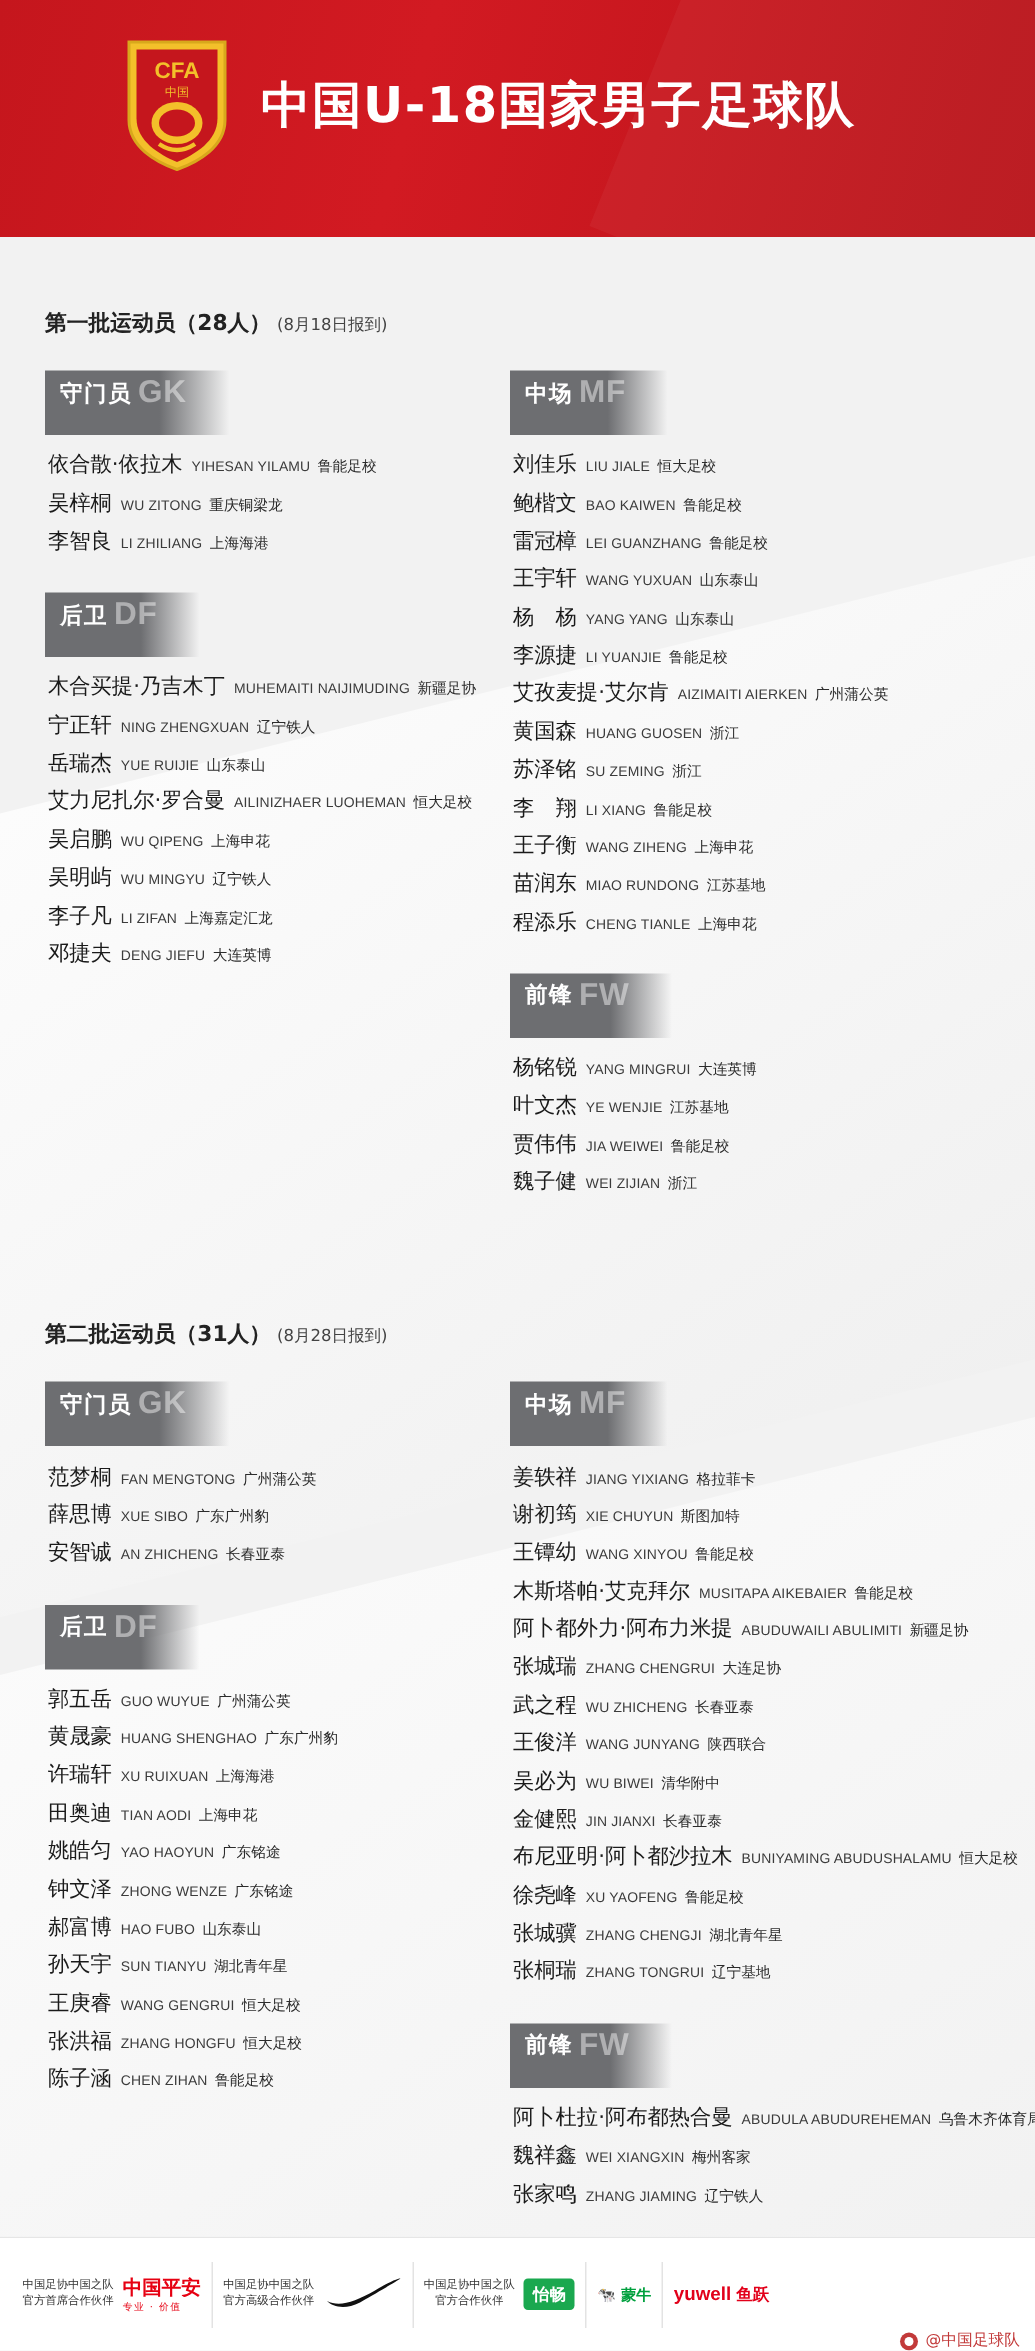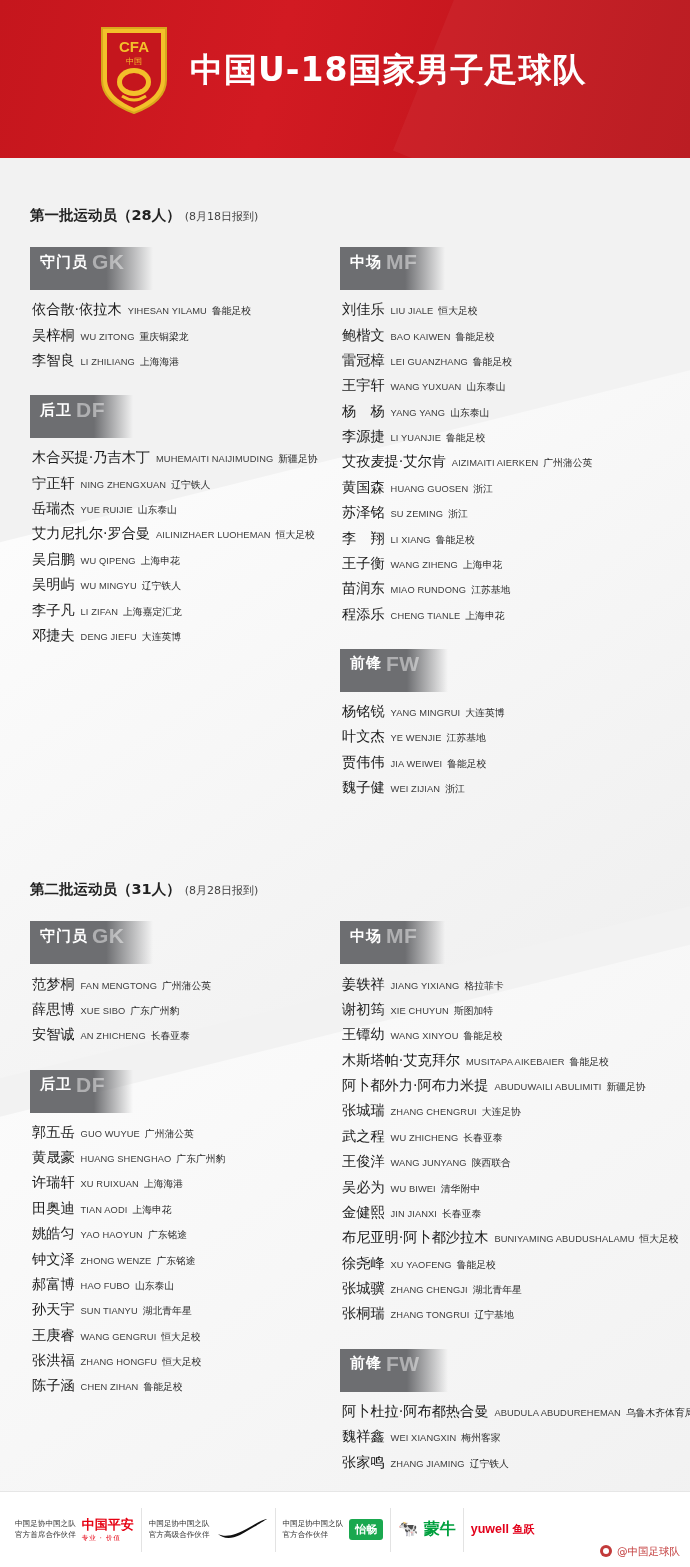--- a/index.html
+++ b/index.html
@@ -23,21 +23,21 @@
   .header::after {
     content:"";
     position:absolute;
     right:-60px; top:-40px;
     width: 320px; height: 260px;
     background: rgba(255,255,255,0.045);
     transform: rotate(22deg);
   }
   .header-inner {
     position:absolute;
-    left: 96px; top: 24px;
+    left: 80px; top: 24px;
     display:flex; align-items:center; gap:18px;
   }
   .crest {
     width: 76px; height: 92px;
     position: relative;
     flex: 0 0 auto;
   }
   .crest svg { display:block; }
   .titles { color:#fff; }
   .title-cn {
@@ -178,36 +178,37 @@
     height: 44px;
     padding: 0 7px;
     border-right: 1px solid #e3e3e3;
     gap: 6px;
   }
   .fcell:last-child { border-right: none; }
   .flabel {
     font-size: 7.6px;
     line-height: 1.35;
     color: #333;
+    text-align: center;
     font-family: Liberation Mono, monospace;
     white-space: nowrap;
   }
   .brand-pingan { color:#e60012; font-size: 13px; font-weight: bold; font-family:"DejaVu Sans",sans-serif; }
   .brand-pingan small { display:block; font-size:6.5px; color:#e60012; font-weight:normal; letter-spacing:1px;}
   .brand-nike { font-size: 22px; color:#111; line-height:1; }
   .brand-yili { background:#1aa84f; color:#fff; font-size:11px; font-weight:bold; border-radius:3px; padding:3px 6px; font-family:"DejaVu Sans",sans-serif;}
-  .brand-mengniu { color:#00a03e; font-size:16px; font-weight:bold; font-family:"DejaVu Sans",sans-serif;}
+  .brand-mengniu { color:#00a03e; font-size:10px; font-weight:bold; font-family:"DejaVu Sans",sans-serif;}
   .brand-yuwell { color:#e2001a; font-size:12.5px; font-weight:bold; font-family:"Liberation Sans",sans-serif;}
   .brand-yuwell span { color:#e2001a; font-family:Liberation Serif, serif; font-size:11px; }
 
   .weibo-bar {
     position:absolute;
     right: 0; bottom: 0;
     height: 22px;
-    display:flex; align-items:flex-start; gap:5px;
+    display:flex; align-items:flex-end; gap:5px;
     padding: 0 10px;
     background:#fff;
     color:#c23a3a;
     font-size: 10.5px;
     font-family: "DejaVu Sans", sans-serif;
   }
   .weibo-eye {
     width: 12px; height: 12px; border-radius:50%;
     background:#c23a3a; display:inline-block;
     position:relative;

